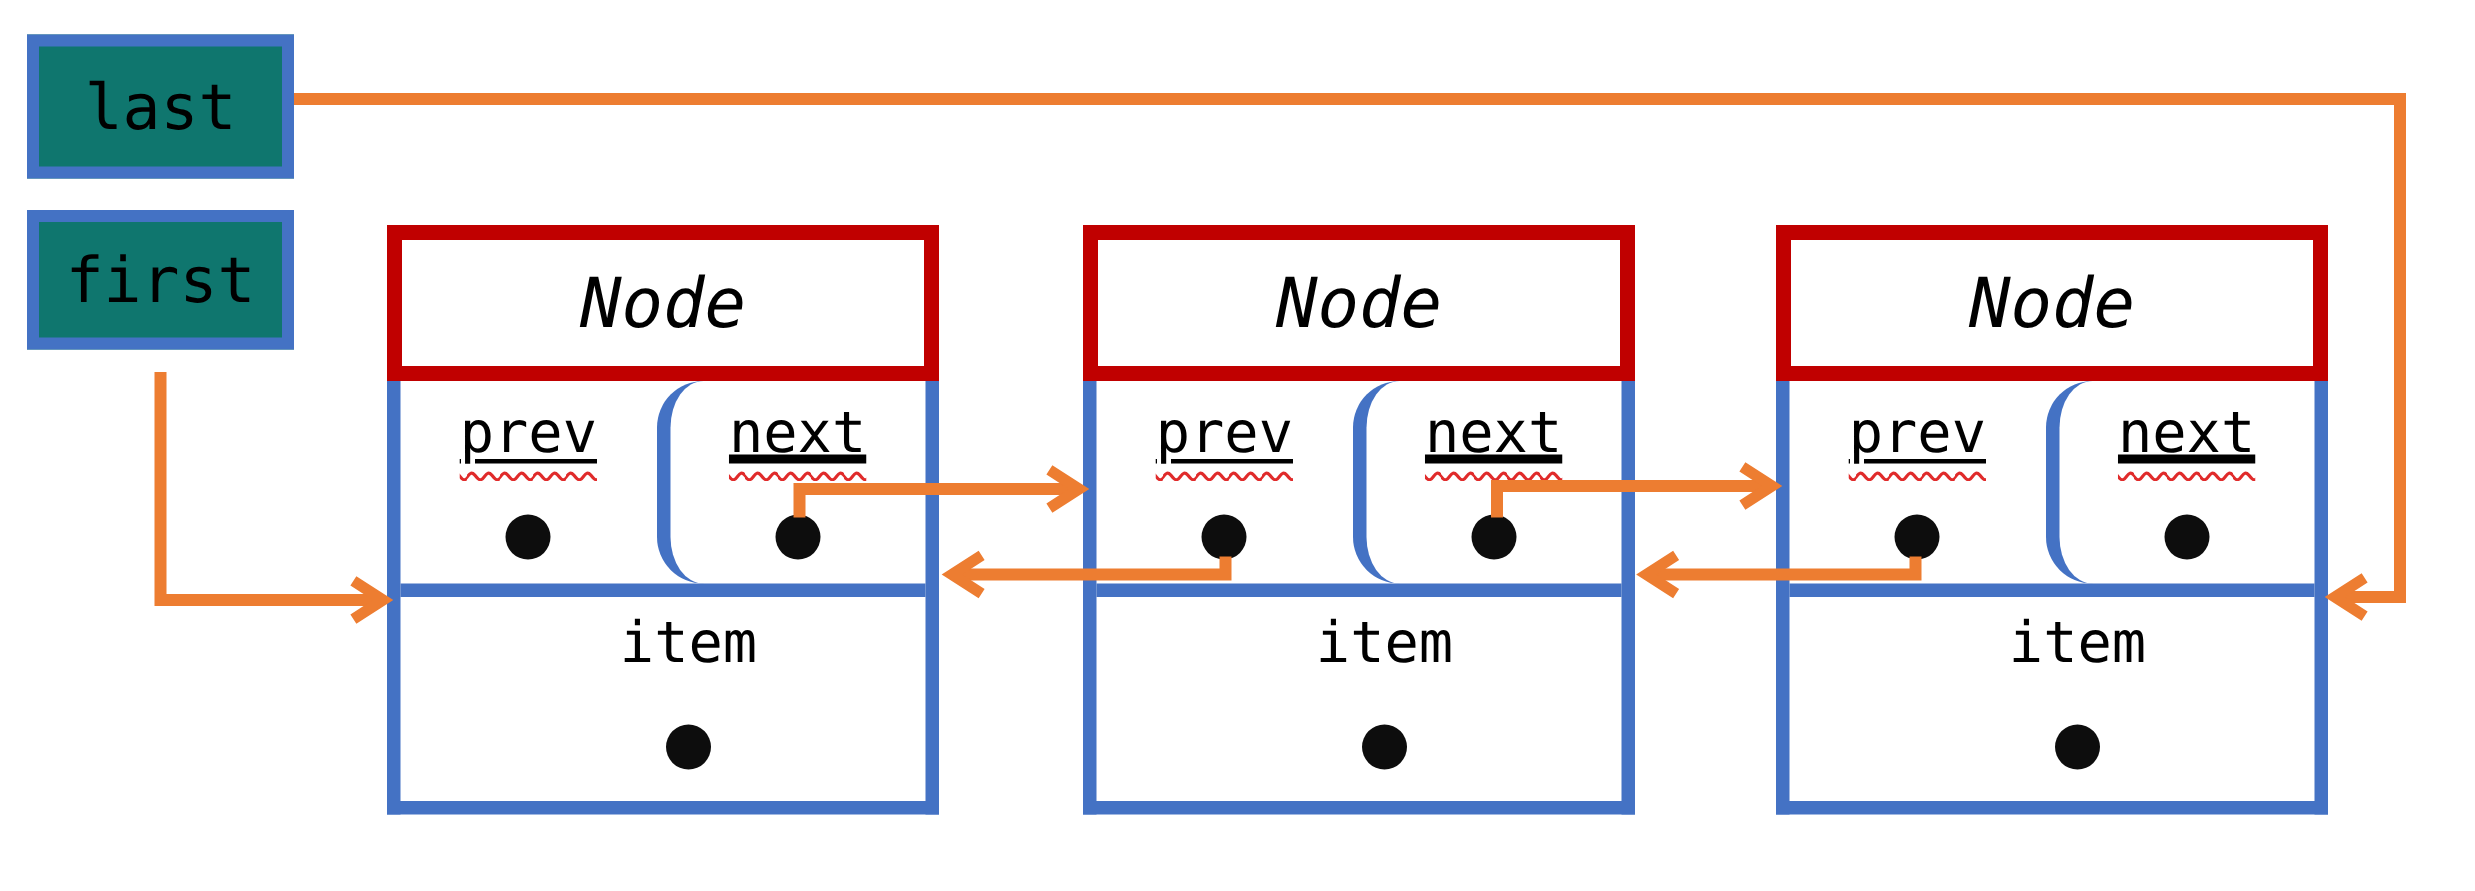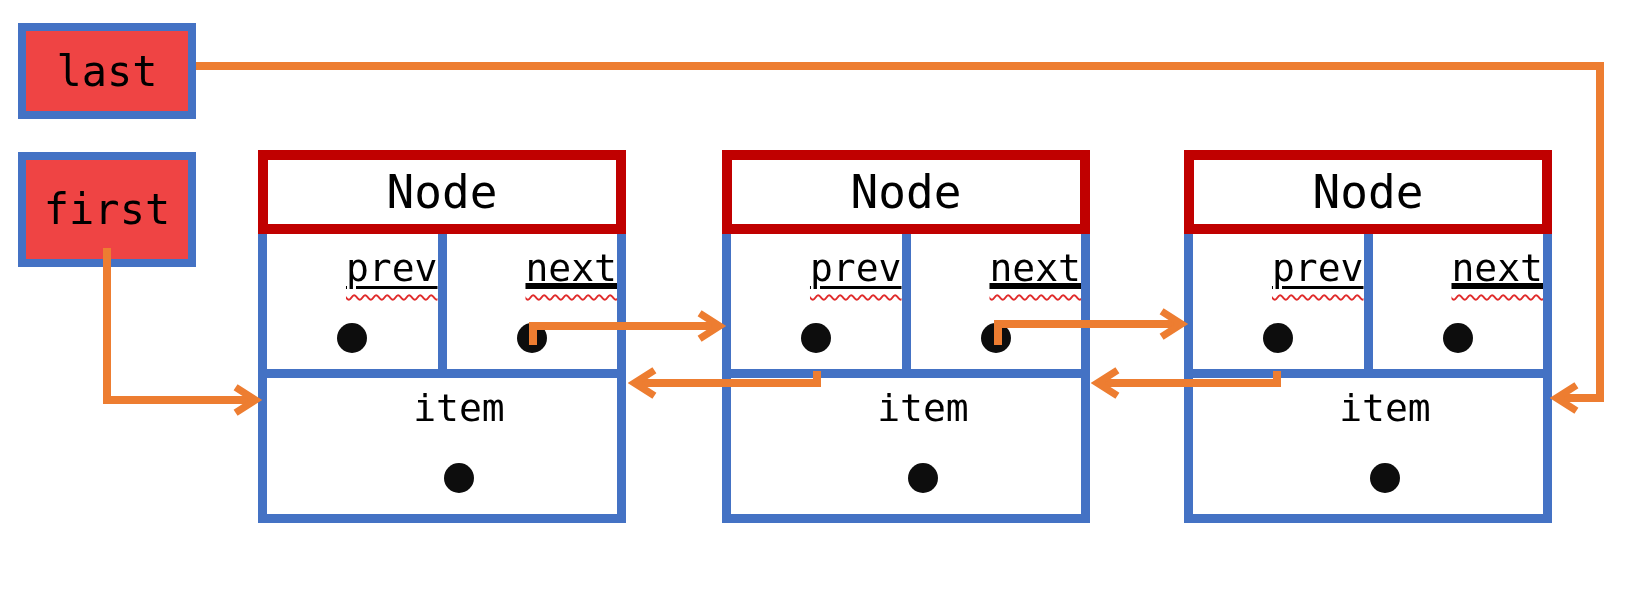--- a/index.html
+++ b/index.html
@@ -13,61 +13,62 @@
     overflow: hidden;
   }
 
   
   .ref-box {
     position: absolute;
     left: 18px;
     width: 178px;
     box-sizing: border-box;
     border: 8px solid var(--box-border-blue, #4472c4);
-    background: #ef4444;
+    background: #0f766e;
     display: flex;
     align-items: center;
     justify-content: center;
     font-size: 42px;
   }
   #last-box  { top: 23px;  height: 96px; }
-  #first-box { top: 152px; height: 115px; }
+  #first-box { top: 140px; height: 93px; }
 
   
   .node { position: absolute; top: 150px; width: 368px; height: 393px; }
   #node-1 { left: 258px; }
   #node-2 { left: 722px; }
   #node-3 { left: 1184px; }
 
   .node-header {
     box-sizing: border-box;
-    height: 84px;
+    height: 104px;
     border: 10px solid var(--node-header-red, #c00000);
     background: #ffffff;
     display: flex;
     align-items: center;
     justify-content: center;
     font-size: 46px;
+    font-style: italic;
   }
   .node-body {
     box-sizing: border-box;
     height: 289px;
     border: 9px solid var(--box-border-blue, #4472c4);
     border-top: none;
     display: flex;
     flex-direction: column;
     background: #ffffff;
   }
   .pointer-row {
     box-sizing: border-box;
     height: 144px;
     border-bottom: 9px solid var(--box-border-blue, #4472c4);
     display: flex;
   }
-  .cell { position: relative; flex: 1; display: flex; justify-content: flex-end; }
+  .cell { position: relative; flex: 1; display: flex; justify-content: center; border-radius: 31px; }
   .cell.next-cell { border-left: 9px solid var(--box-border-blue, #4472c4); text-decoration: underline; }
 
   .cell-label {
     margin-top: 13px;
     font-size: 38px;
     line-height: 1.15;
     height: fit-content;
     text-decoration: underline wavy var(--squiggle-red, #e02b2b) 2px;
     text-underline-offset: 13px;
   }

